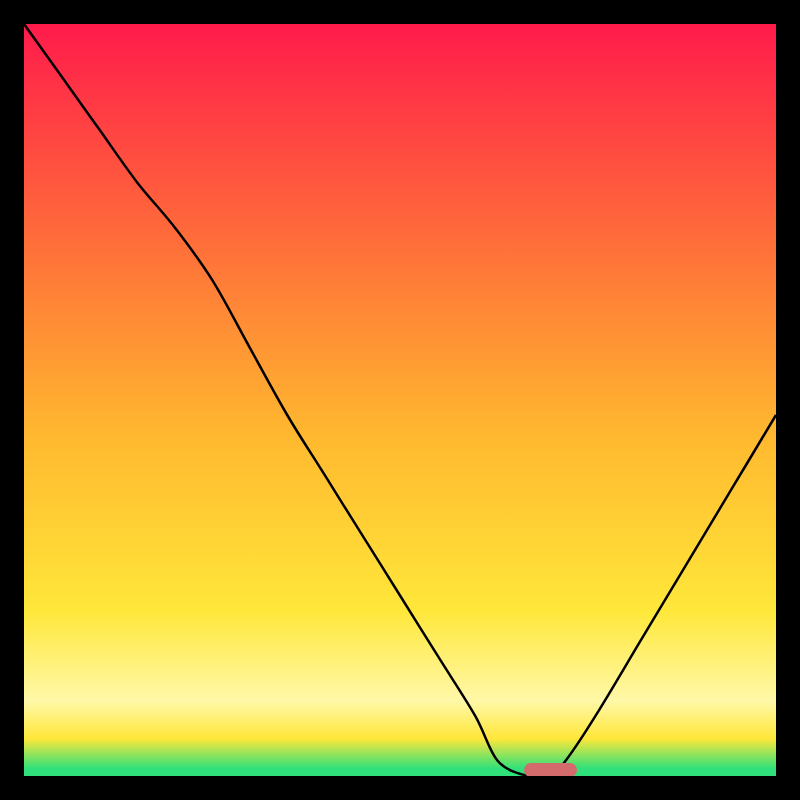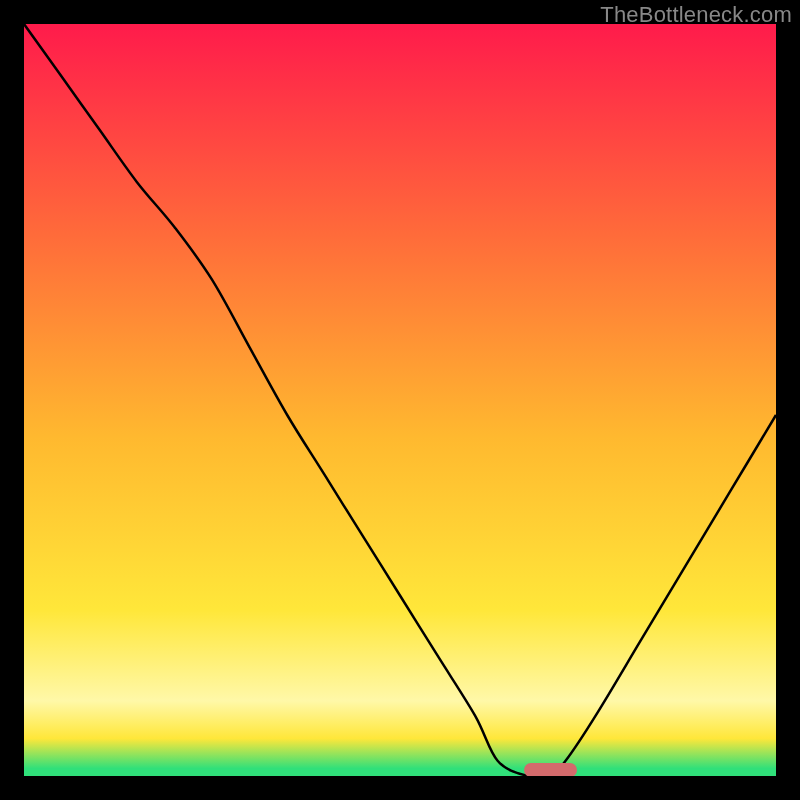--- a/index.html
+++ b/index.html
@@ -47,21 +47,20 @@
     border-radius: 7px;
     background: #d36a6c;
     bottom: -1px;
     z-index: 3;
   }
 </style>
 </head>
 <body>
 
 <div class="frame">
-  <div class="watermark">TheBottleneck.com</div>
 
   <div class="plot-area">
 
     <svg class="gradient" viewBox="0 0 752 752" preserveAspectRatio="none">
       <defs>
         <linearGradient id="bg" x1="0" y1="0" x2="0" y2="1">
           <stop id="g0" offset="0%" stop-color="#ff1b4b"></stop>
           <stop id="g1" offset="28%" stop-color="#ff6b3a"></stop>
           <stop id="g2" offset="55%" stop-color="#ffb92f"></stop>
           <stop id="g3" offset="78%" stop-color="#ffe73a"></stop>

